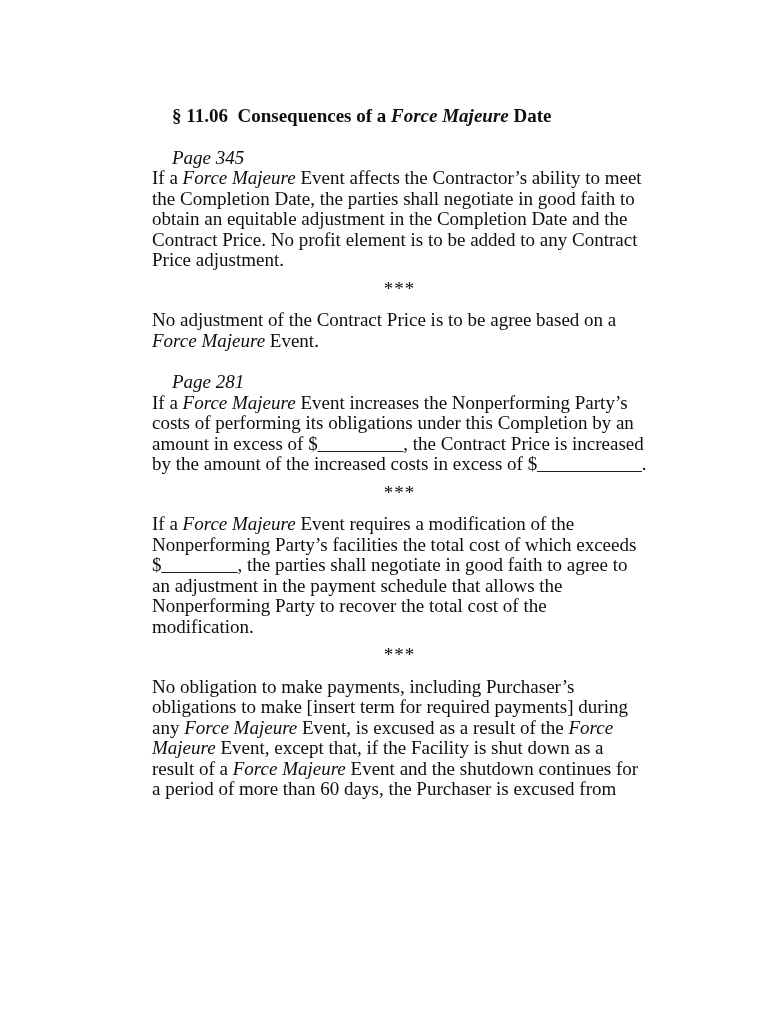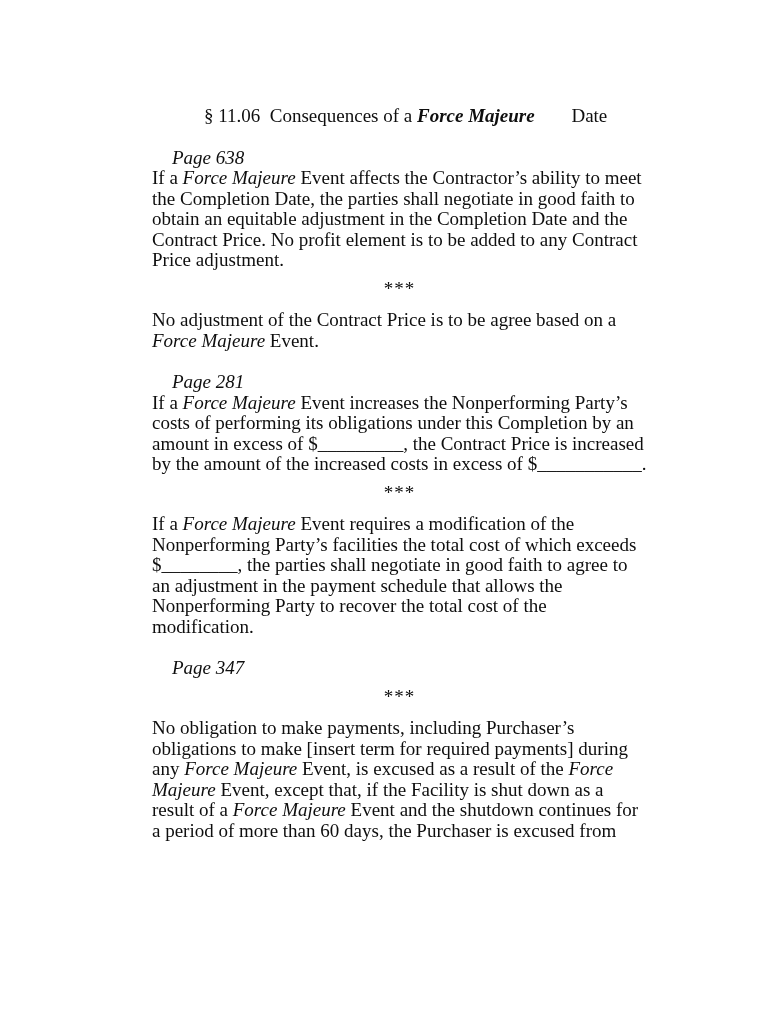--- a/index.html
+++ b/index.html
@@ -32,34 +32,33 @@
   .page-ref {
     padding-left: 20px;
     margin-top: 21px;
   }
   .separator {
     text-align: center;
     margin: 8px 0 11px 0;
     letter-spacing: 1px;
   }
   .i  { font-style: italic; }
-  .b  { font-weight: normal; margin-left: 32px; }
+  .b  { font-weight: bold; }
   .bi { font-weight: bold; font-style: italic; }
 </style>
 </head>
 <body>
 
 <div class="page">
   <div class="content" style="color: rgb(14, 14, 14);">
       <div class="block heading"><span class="b">§ 11.06  Consequences of a </span><span class="bi">Force Majeure</span><span class="b"> Date</span></div>
-      <div class="block page-ref"><span class="i">Page 638</span></div>
+      <div class="block page-ref"><span class="i">Page 345</span></div>
       <div class="block paragraph"><span>If a </span><span class="i">Force Majeure</span><span> Event affects the Contractor’s ability to meet the Completion Date, the parties shall negotiate in good faith to obtain an equitable adjustment in the Completion Date and the Contract Price. No profit element is to be added to any Contract Price adjustment.</span></div>
       <div class="block separator">***</div>
       <div class="block paragraph"><span>No adjustment of the Contract Price is to be agree based on a </span><span class="i">Force Majeure</span><span> Event.</span></div>
       <div class="block page-ref"><span class="i">Page 281</span></div>
       <div class="block paragraph"><span>If a </span><span class="i">Force Majeure</span><span> Event increases the Nonperforming Party’s costs of performing its obligations under this Completion by an amount in excess of $_________, the Contract Price is increased by the amount of the increased costs in excess of $___________.</span></div>
       <div class="block separator">***</div>
       <div class="block paragraph"><span>If a </span><span class="i">Force Majeure</span><span> Event requires a modification of the Nonperforming Party’s facilities the total cost of which exceeds $________, the parties shall negotiate in good faith to agree to an adjustment in the payment schedule that allows the Nonperforming Party to recover the total cost of the modification.</span></div>
-      <div class="block page-ref"><span class="i">Page 347</span></div>
       <div class="block separator">***</div>
       <div class="block paragraph"><span>No obligation to make payments, including Purchaser’s obligations to make [insert term for required payments] during any </span><span class="i">Force Majeure</span><span> Event, is excused as a result of the </span><span class="i">Force Majeure</span><span> Event, except that, if the Facility is shut down as a result of a </span><span class="i">Force Majeure</span><span> Event and the shutdown continues for a period of more than 60 days, the Purchaser is excused from</span></div>
     </div>
 </div>
 
 </body></html>

